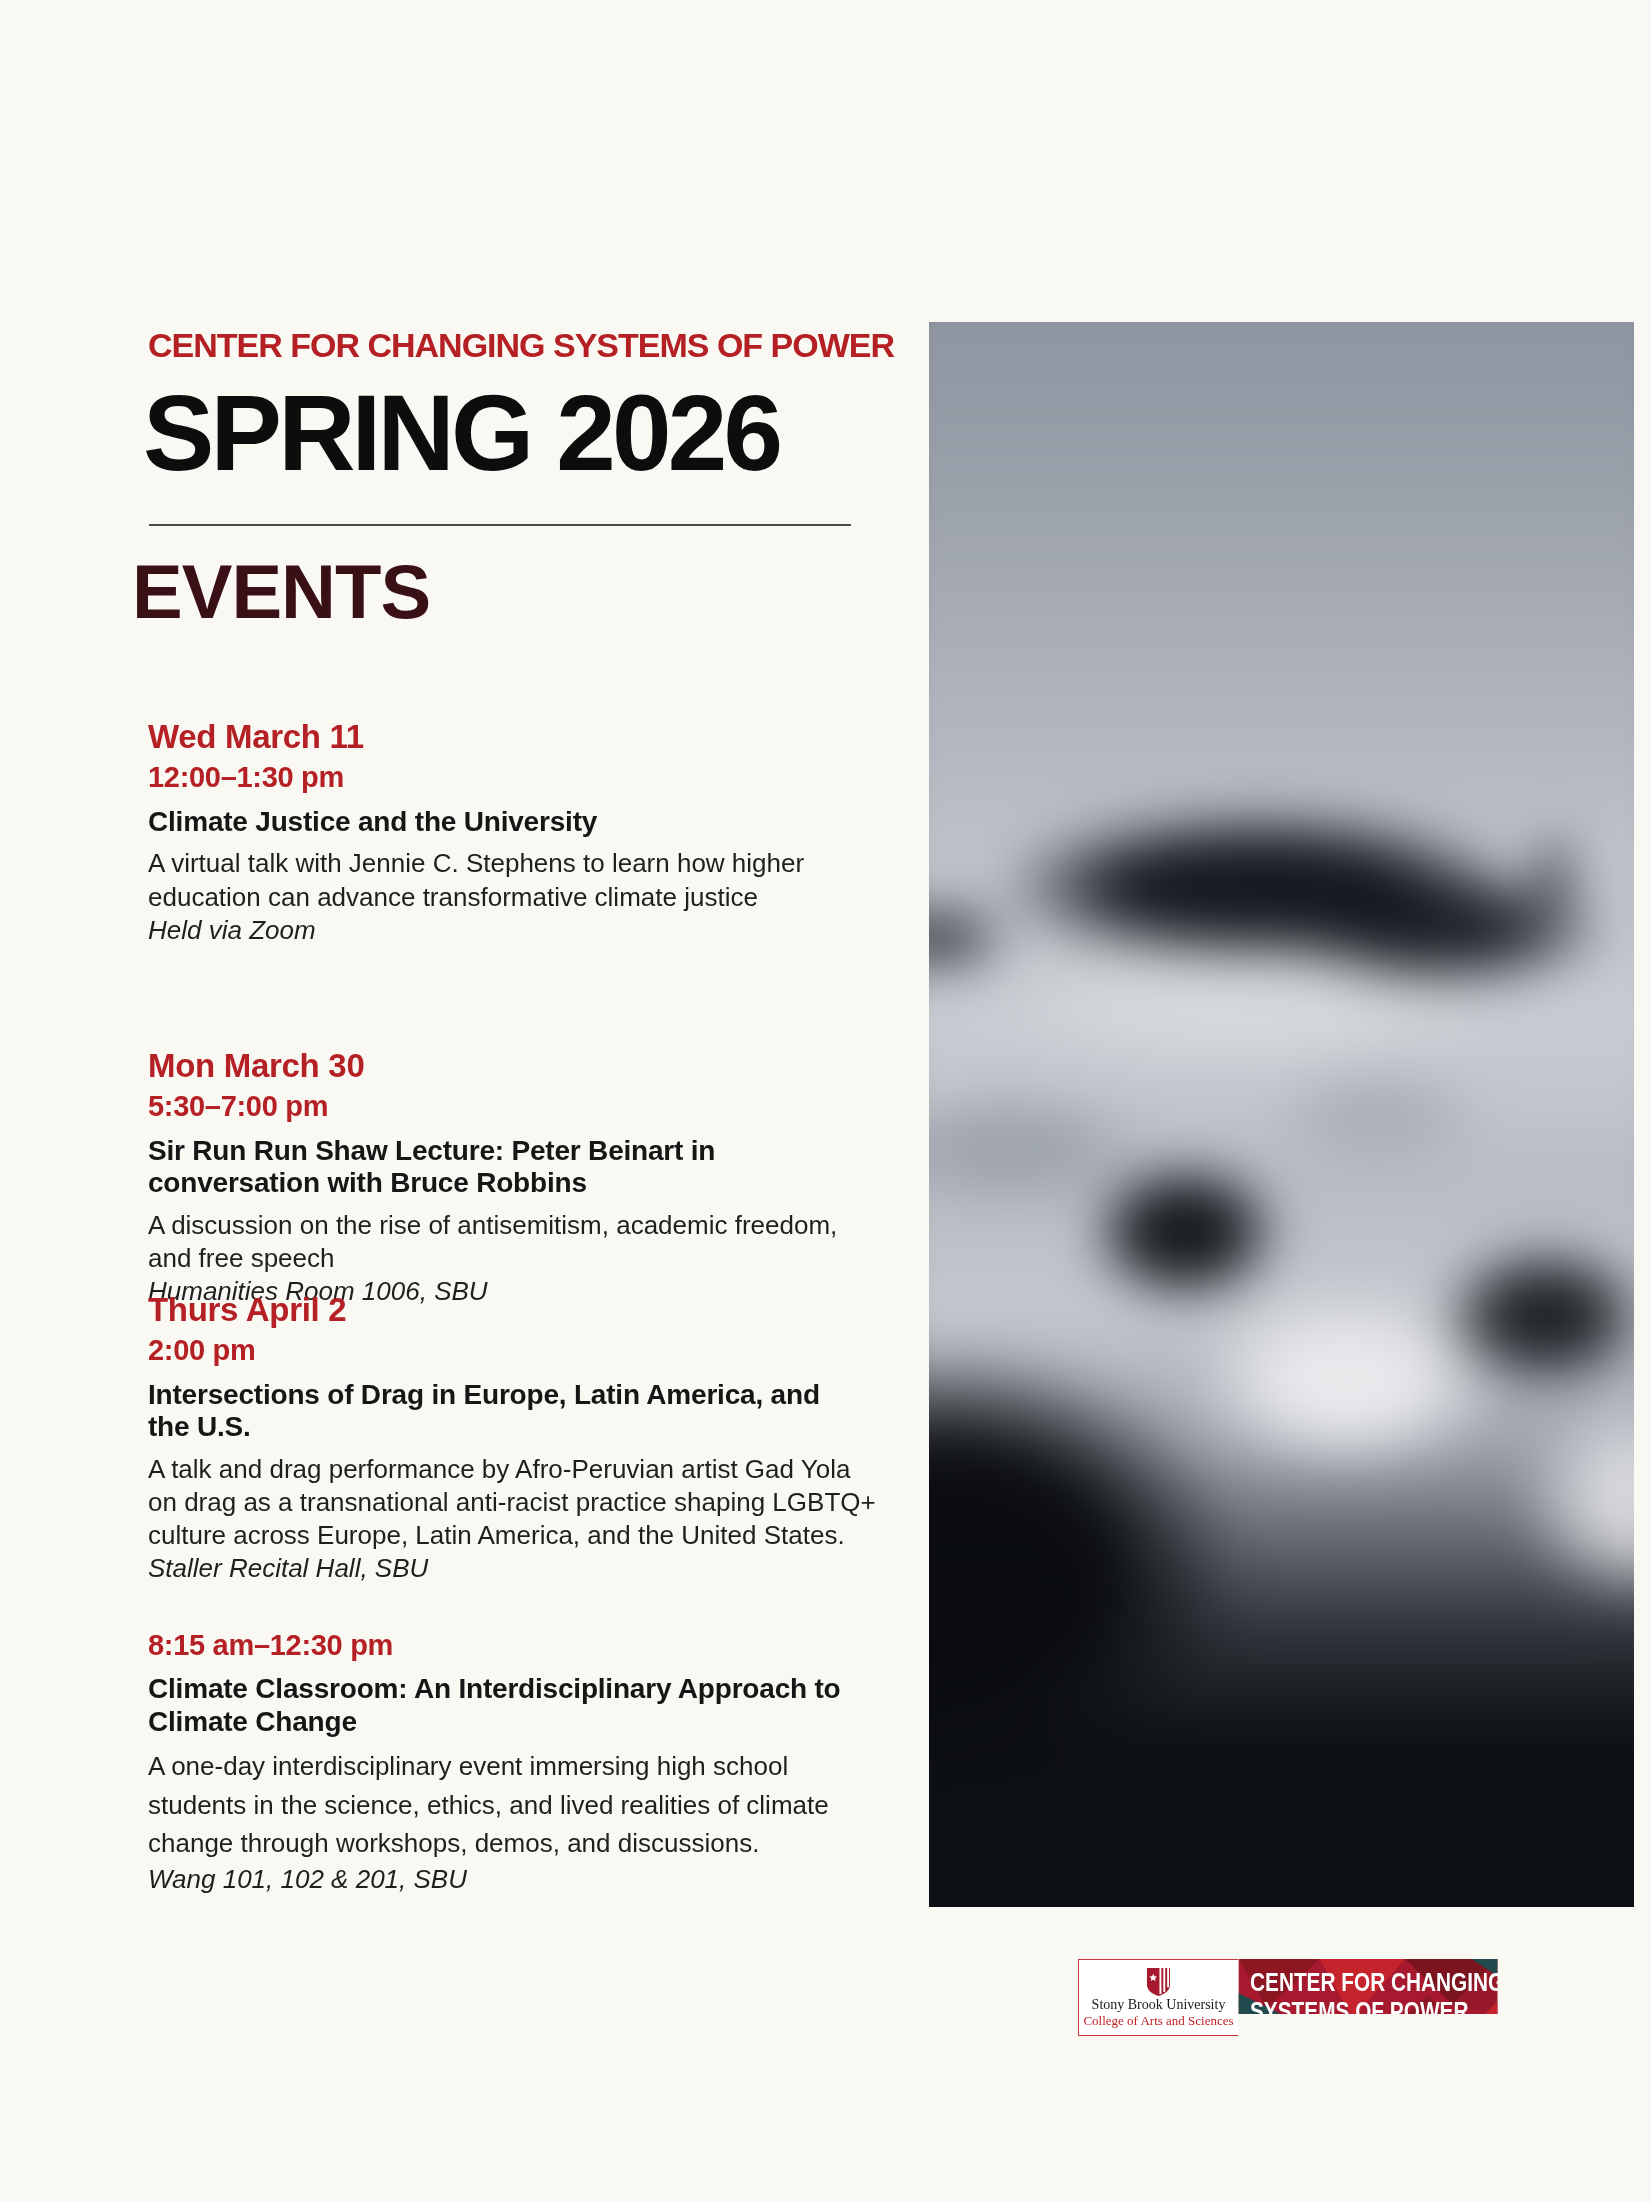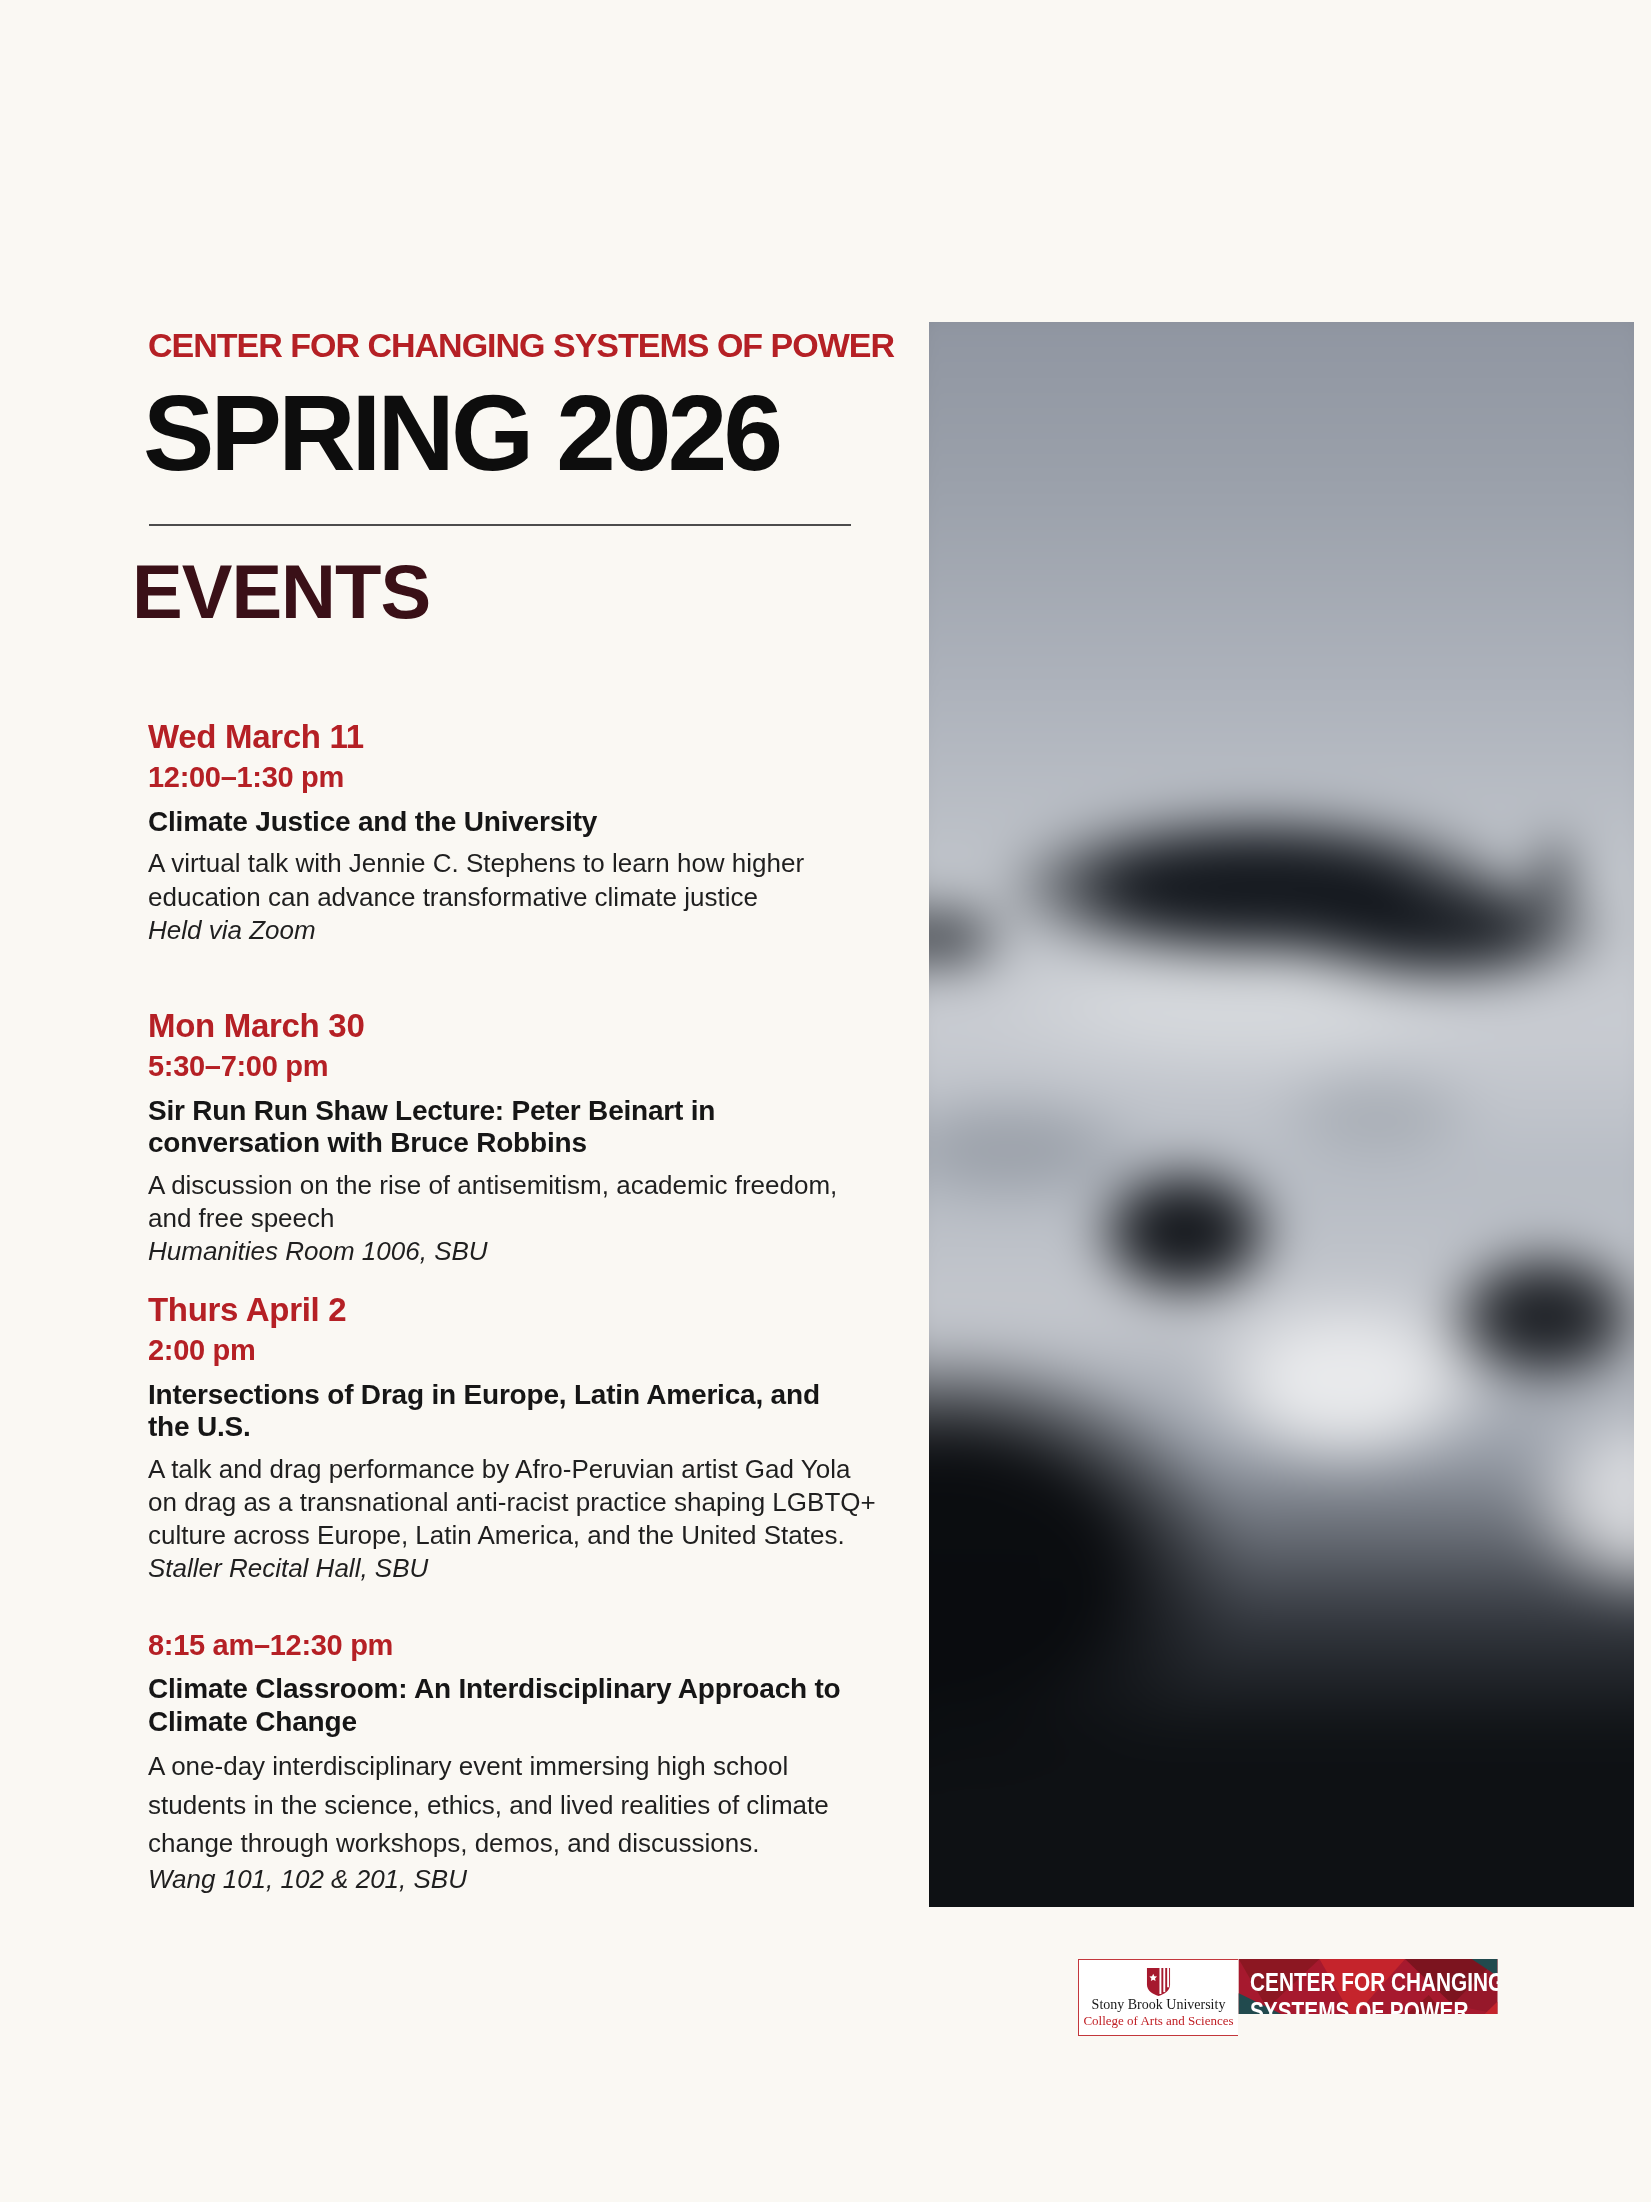--- a/index.html
+++ b/index.html
@@ -96,21 +96,21 @@
 
   <div class="event" id="event-1" style="top:719px">
     <div class="event-date">Wed March 11</div>
     <div class="event-time">12:00–1:30 pm</div>
     <div class="event-title">Climate Justice and the University</div>
     <div class="event-desc">A virtual talk with Jennie C. Stephens to learn how higher
 education can advance transformative climate justice</div>
     <div class="event-loc">Held via Zoom</div>
   </div>
 
-  <div class="event" id="event-2" style="top:1008px">
+  <div class="event" id="event-2" style="top:1048px">
     <div class="event-date">Mon March 30</div>
     <div class="event-time">5:30–7:00 pm</div>
     <div class="event-title">Sir Run Run Shaw Lecture: Peter Beinart in
 conversation with Bruce Robbins</div>
     <div class="event-desc">A discussion on the rise of antisemitism, academic freedom,
 and free speech</div>
     <div class="event-loc">Humanities Room 1006, SBU</div>
   </div>
 
   <div class="event" id="event-3" style="top:1292px">

